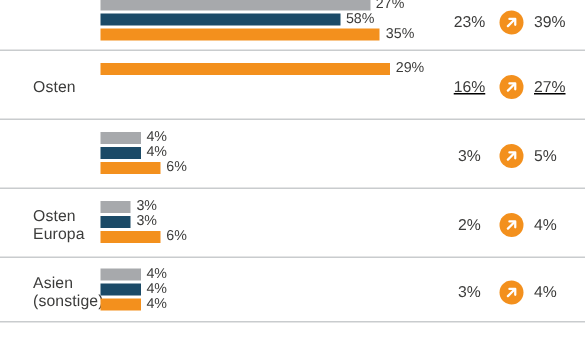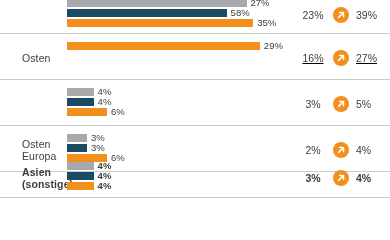--- a/index.html
+++ b/index.html
@@ -182,21 +182,21 @@
         <span class="rv">2%</span>
         <span class="arrow-badge">
           <svg width="10" height="10" viewBox="0 0 10 10" aria-hidden="true">
             <path d="M2.6 7.4 L7.0 3.0" stroke="#ffffff" stroke-width="1.5" stroke-linecap="round"></path>
             <path d="M3.6 2.6 L7.5 2.6 L7.5 6.5" fill="none" stroke="#ffffff" stroke-width="1.5" stroke-linecap="round" stroke-linejoin="round"></path>
           </svg>
         </span>
         <span class="rv to">4%</span>
       </div>
     </div>
-    <div class="row" style="top: 157px; height: 41px; font-weight: bold;">
+    <div class="row" style="top: 174px; height: 41px;">
       <div class="row-label" style="top: 8.5px;">
         <div>Asien</div>
         <div>(sonstige)</div>
       </div>
       <div class="bars" style="top: 4.5px; width: 323px;">
         <div class="barline">
           <div class="bar gray" style="width: 26.6px; background: rgb(167, 169, 172);"></div>
           <span class="bar-val" style="left: 30.6px;">4%</span>
         </div>
         <div class="barline">

